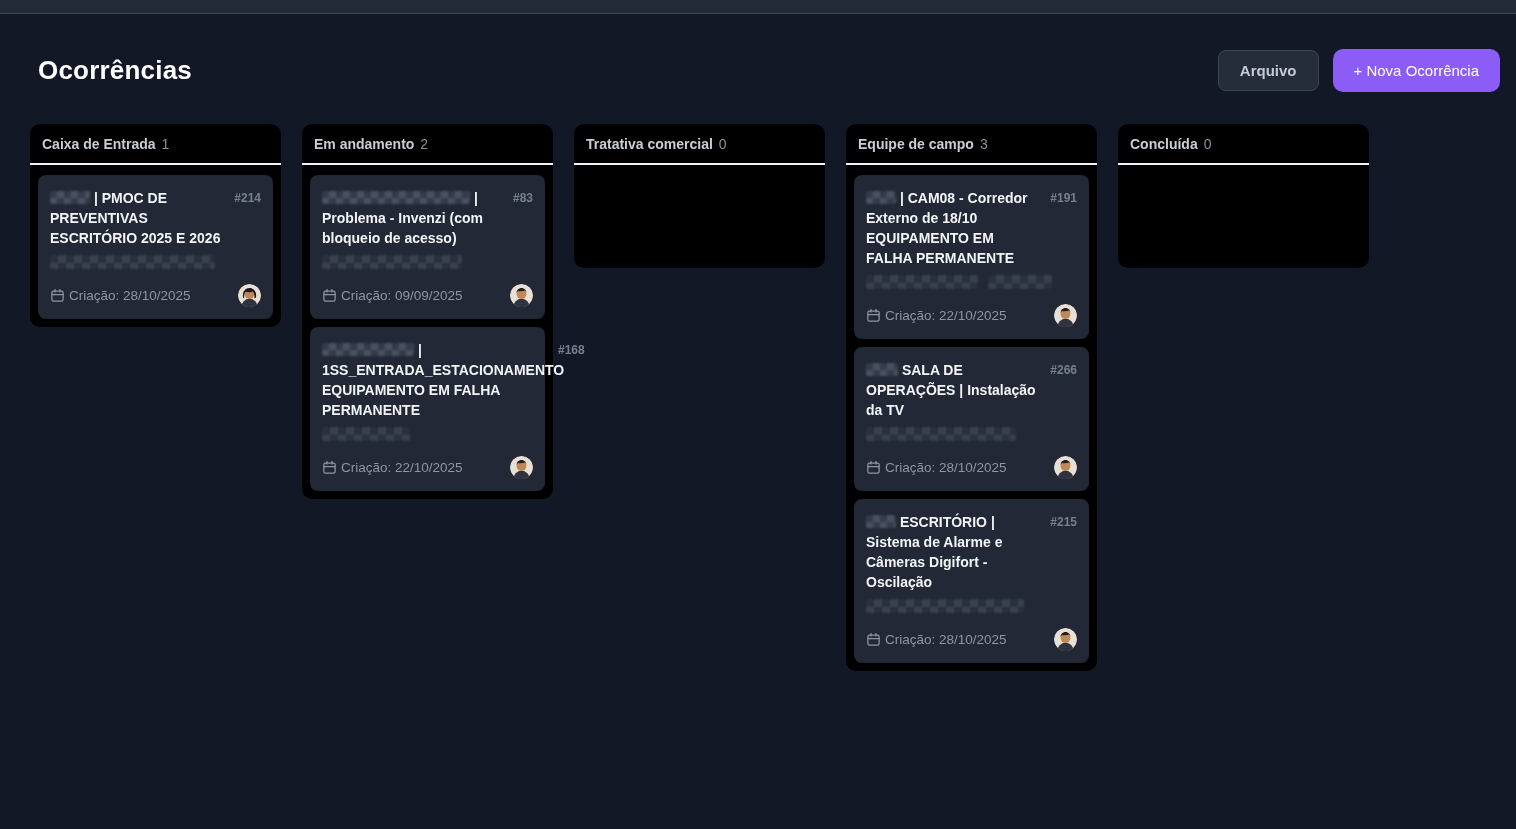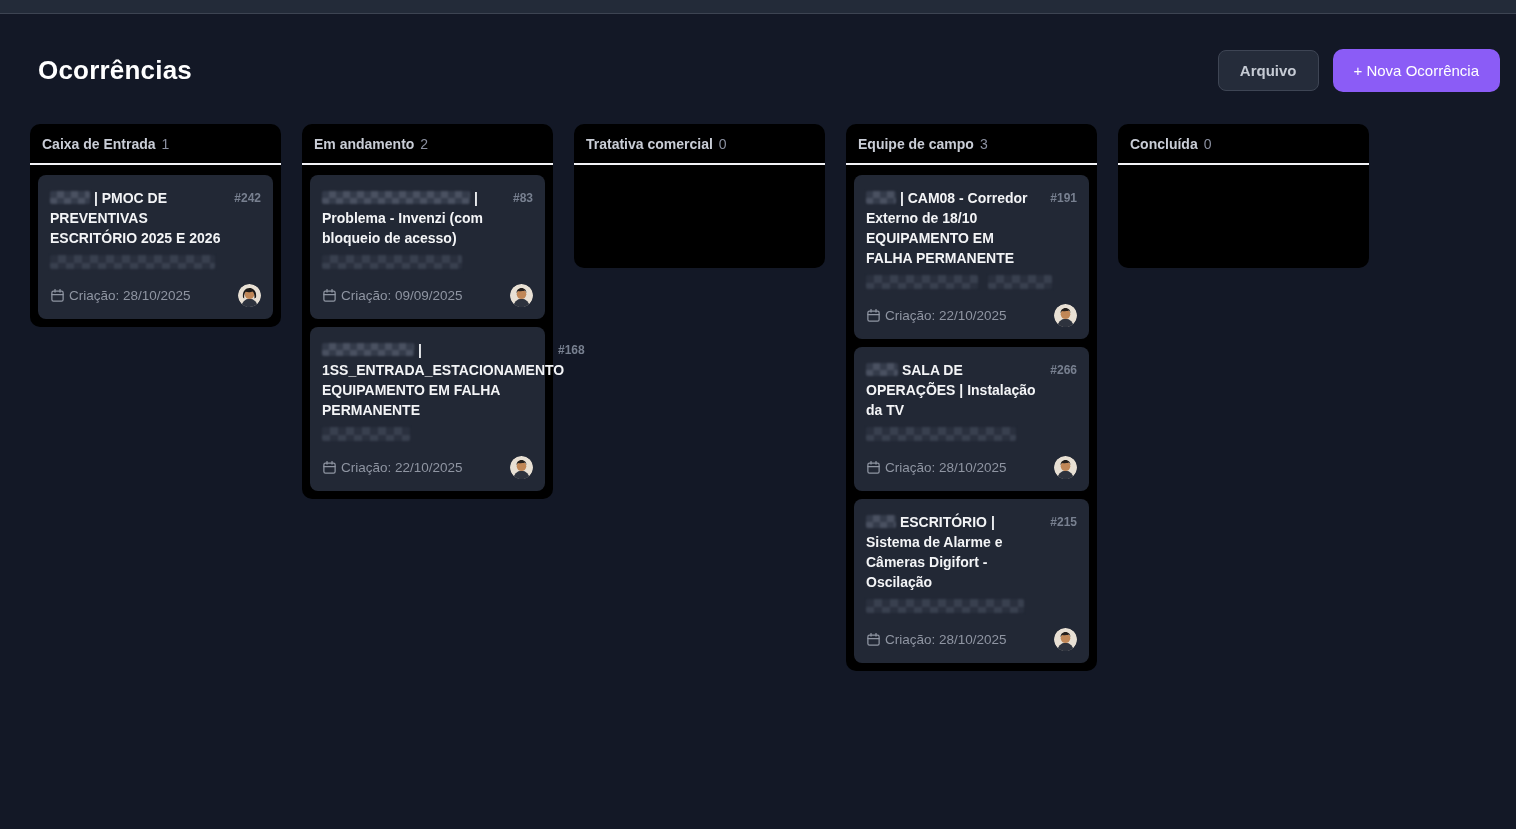--- a/index.html
+++ b/index.html
@@ -61,21 +61,21 @@
 <div class="board" id="board">
   <div class="column">
     <div class="column-header">
       <span class="column-name">Caixa de Entrada</span><span class="column-count">1</span>
     </div>
     <div class="column-divider"></div>
     <div class="column-body">
   <div class="card">
     <div class="card-top">
       <div class="card-title"><span class="redact" style="width: 40px;"></span> <span class="vis">| PMOC DE PREVENTIVAS ESCRITÓRIO 2025 E 2026</span></div>
-      <span class="card-id">#242</span>
+      <span class="card-id">#214</span>
     </div>
     <div class="card-sub">
             <span class="redact dim" style="width: 165px;"></span>
           </div>
     <div class="card-footer">
       <div class="date-row">
         <svg width="15" height="15" viewBox="0 0 24 24" fill="none" stroke="#8f95a2" stroke-width="2" stroke-linecap="round">
           <rect x="3" y="5" width="18" height="16" rx="2.5"></rect>
           <line x1="3" y1="10.5" x2="21" y2="10.5"></line>
           <line x1="8" y1="2.5" x2="8" y2="6.5"></line>

